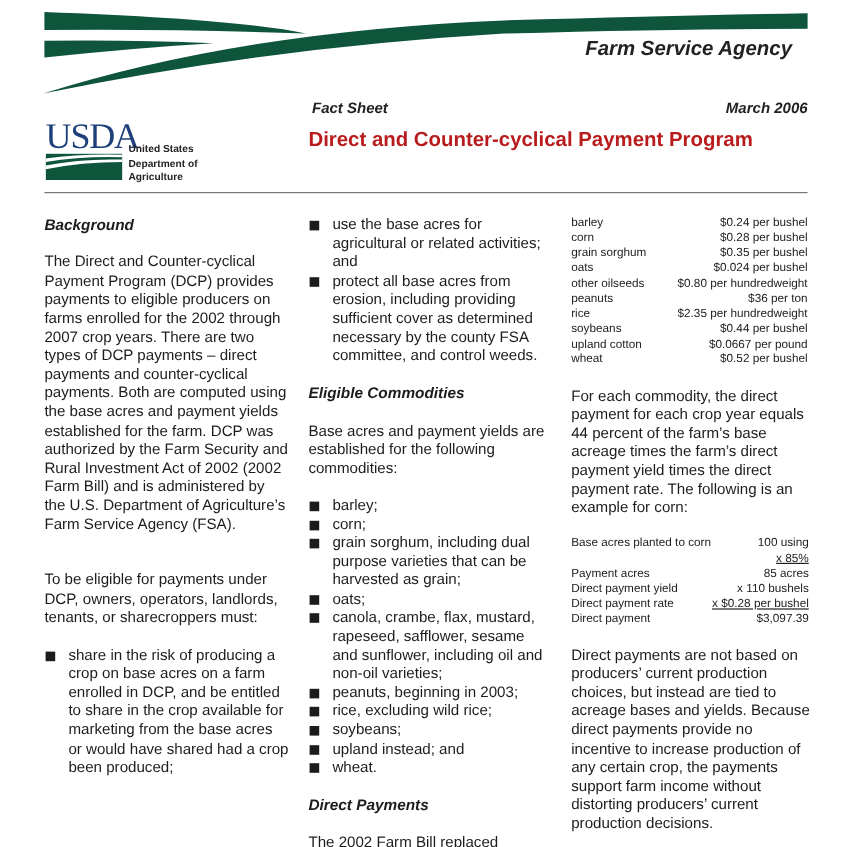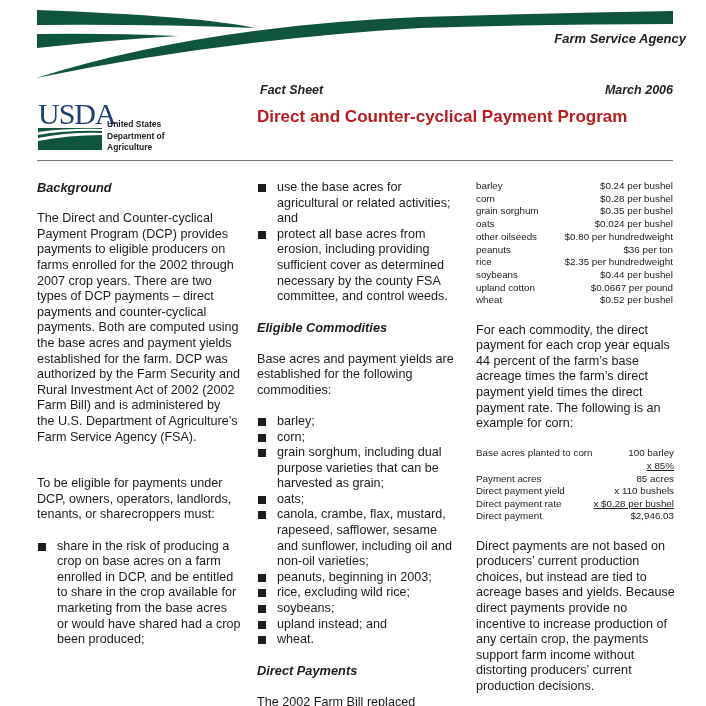--- a/index.html
+++ b/index.html
@@ -1,20 +1,20 @@
 <!DOCTYPE html>
 <html><head>
 <meta charset="utf-8">
 <style>
   * { margin:0; padding:0; box-sizing:border-box; }
   html, body { width:706px; height:706px; overflow:hidden; background:#ffffff; }
   body { position:relative; font-family:"Liberation Sans", sans-serif; color:#1a1a1a; }
   .abs { position:absolute; }
   #banner { left:0; top:0; width:706px; height:85px; }
-  #agency { right:20px; top:31px; font-size:13px; font-weight:bold; font-style:italic; color:#222; white-space:nowrap; }
+  #agency { right:46px; top:31px; font-size:17px; font-weight:bold; font-style:italic; color:#222; white-space:nowrap; }
   #factsheet { left:260px; top:83px; font-size:12.5px; font-weight:bold; font-style:italic; color:#222; }
   #date { right:33px; top:83px; font-size:12.5px; font-weight:bold; font-style:italic; color:#222; }
   #title { left:257px; top:107px; font-size:17px; font-weight:bold; color:#b91c1c; white-space:nowrap; }
   #usda-logo { left:38px; top:101px; width:140px; height:52px; }
   #usda-letters { position:absolute; left:0; top:0; font-family:"Liberation Serif", serif; font-size:30px; color:#1d3f7a; letter-spacing:-1px; line-height:26px;text-align:right; }
   #usda-field { position:absolute; left:0; top:27px; width:64px; height:22px; }
   #usda-name { position:absolute; left:69px; top:18px; font-size:8.5px; font-weight:bold; color:#222; line-height:11.5px; }
   #rule { left:37px; top:160px; width:636px; height:1px; background:#777; }
 
   .col { position:absolute; top:180px; font-size:12.6px; line-height:15.6px; color:#1c1c1c; }
@@ -152,39 +152,39 @@
         </tr>
     </tbody>
   </table>
   <div class="gap"></div>
   <div class="para">For each commodity, the direct payment for each crop year equals 44 percent of the farm’s base acreage times the farm’s direct payment yield times the direct payment rate.  The following is an example for corn:</div>
   <div class="gap"></div>
   <table class="example">
     <tbody>
       <tr>
           <td>Base acres planted to corn</td>
-          <td class="v">100 barley</td>
+          <td class="v">100 using</td>
         </tr>
       <tr>
           <td></td>
           <td class="v ul">x 85%</td>
         </tr>
       <tr>
           <td>Payment acres</td>
           <td class="v">85 acres</td>
         </tr>
       <tr>
           <td>Direct payment yield</td>
           <td class="v">x 110 bushels</td>
         </tr>
       <tr>
           <td>Direct payment rate</td>
           <td class="v ul">x $0.28 per bushel</td>
         </tr>
       <tr>
           <td>Direct payment</td>
-          <td class="v">$2,946.03</td>
+          <td class="v">$3,097.39</td>
         </tr>
     </tbody>
   </table>
   <div class="gap"></div>
   <div class="para">Direct payments are not based on producers’ current production choices, but instead are tied to acreage bases and yields.  Because direct payments provide no incentive to increase production of any certain crop, the payments support farm income without distorting producers’ current production decisions.</div>
 </div>
 
 </body></html>

